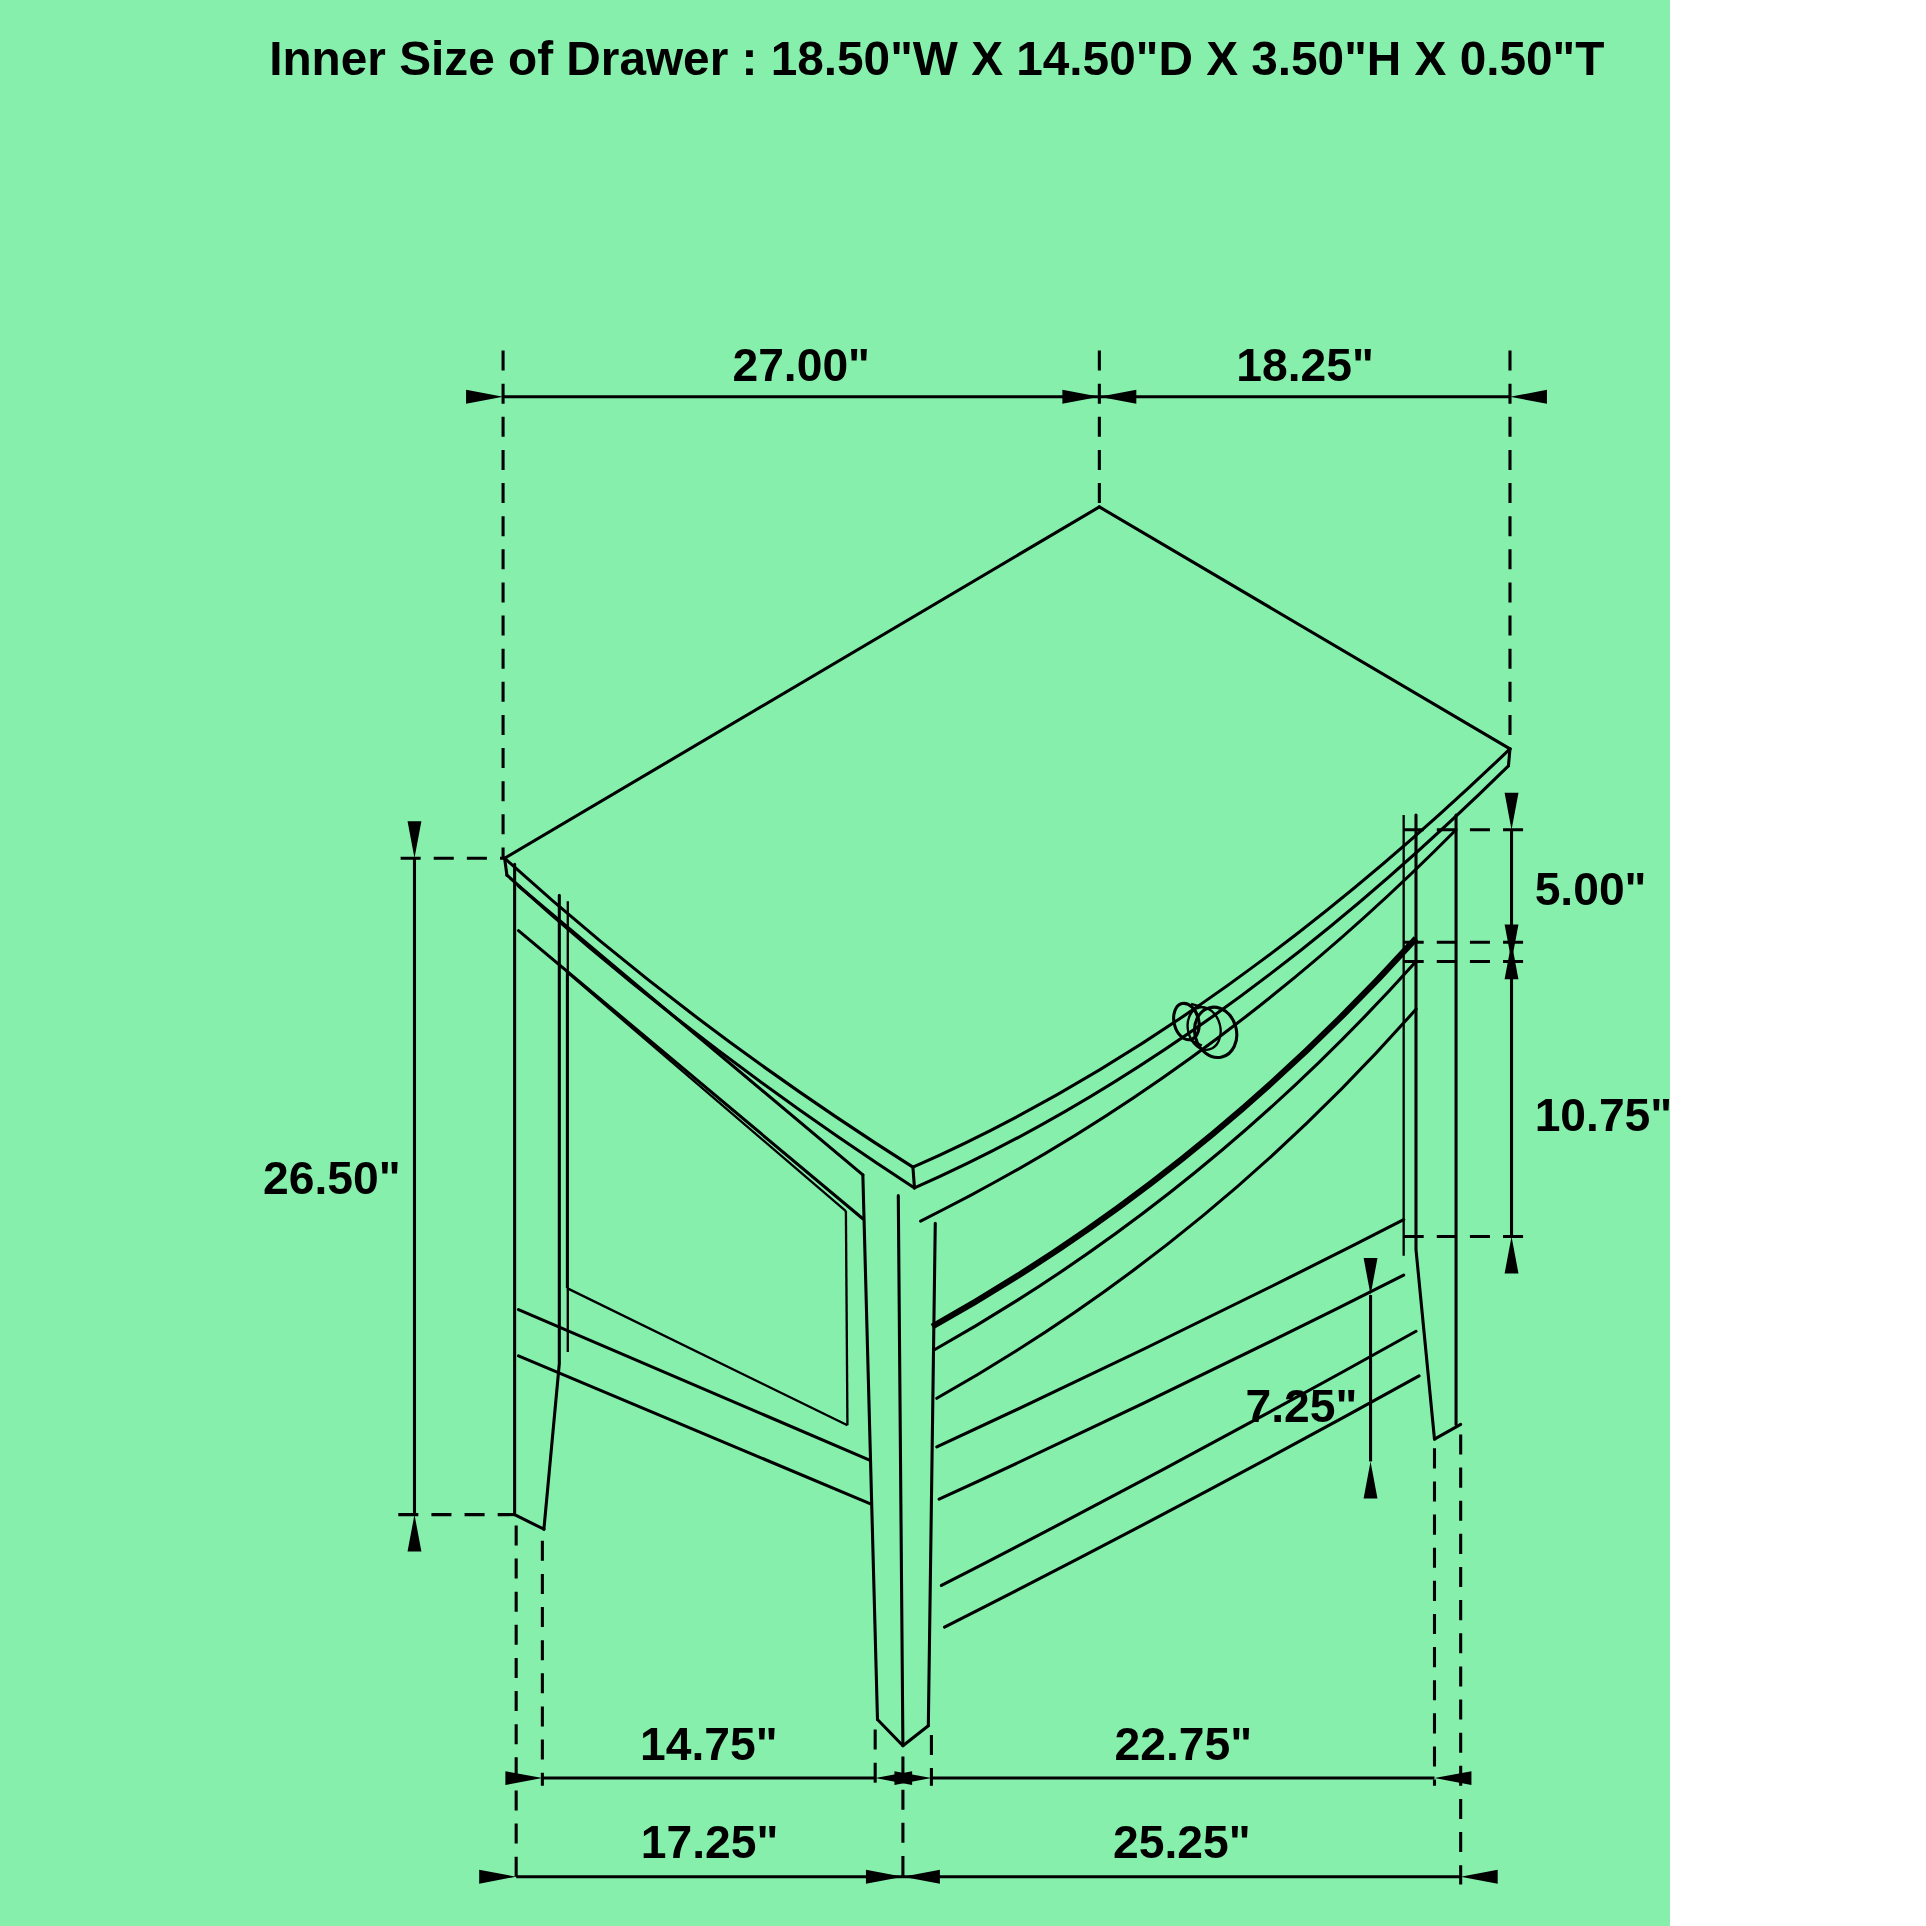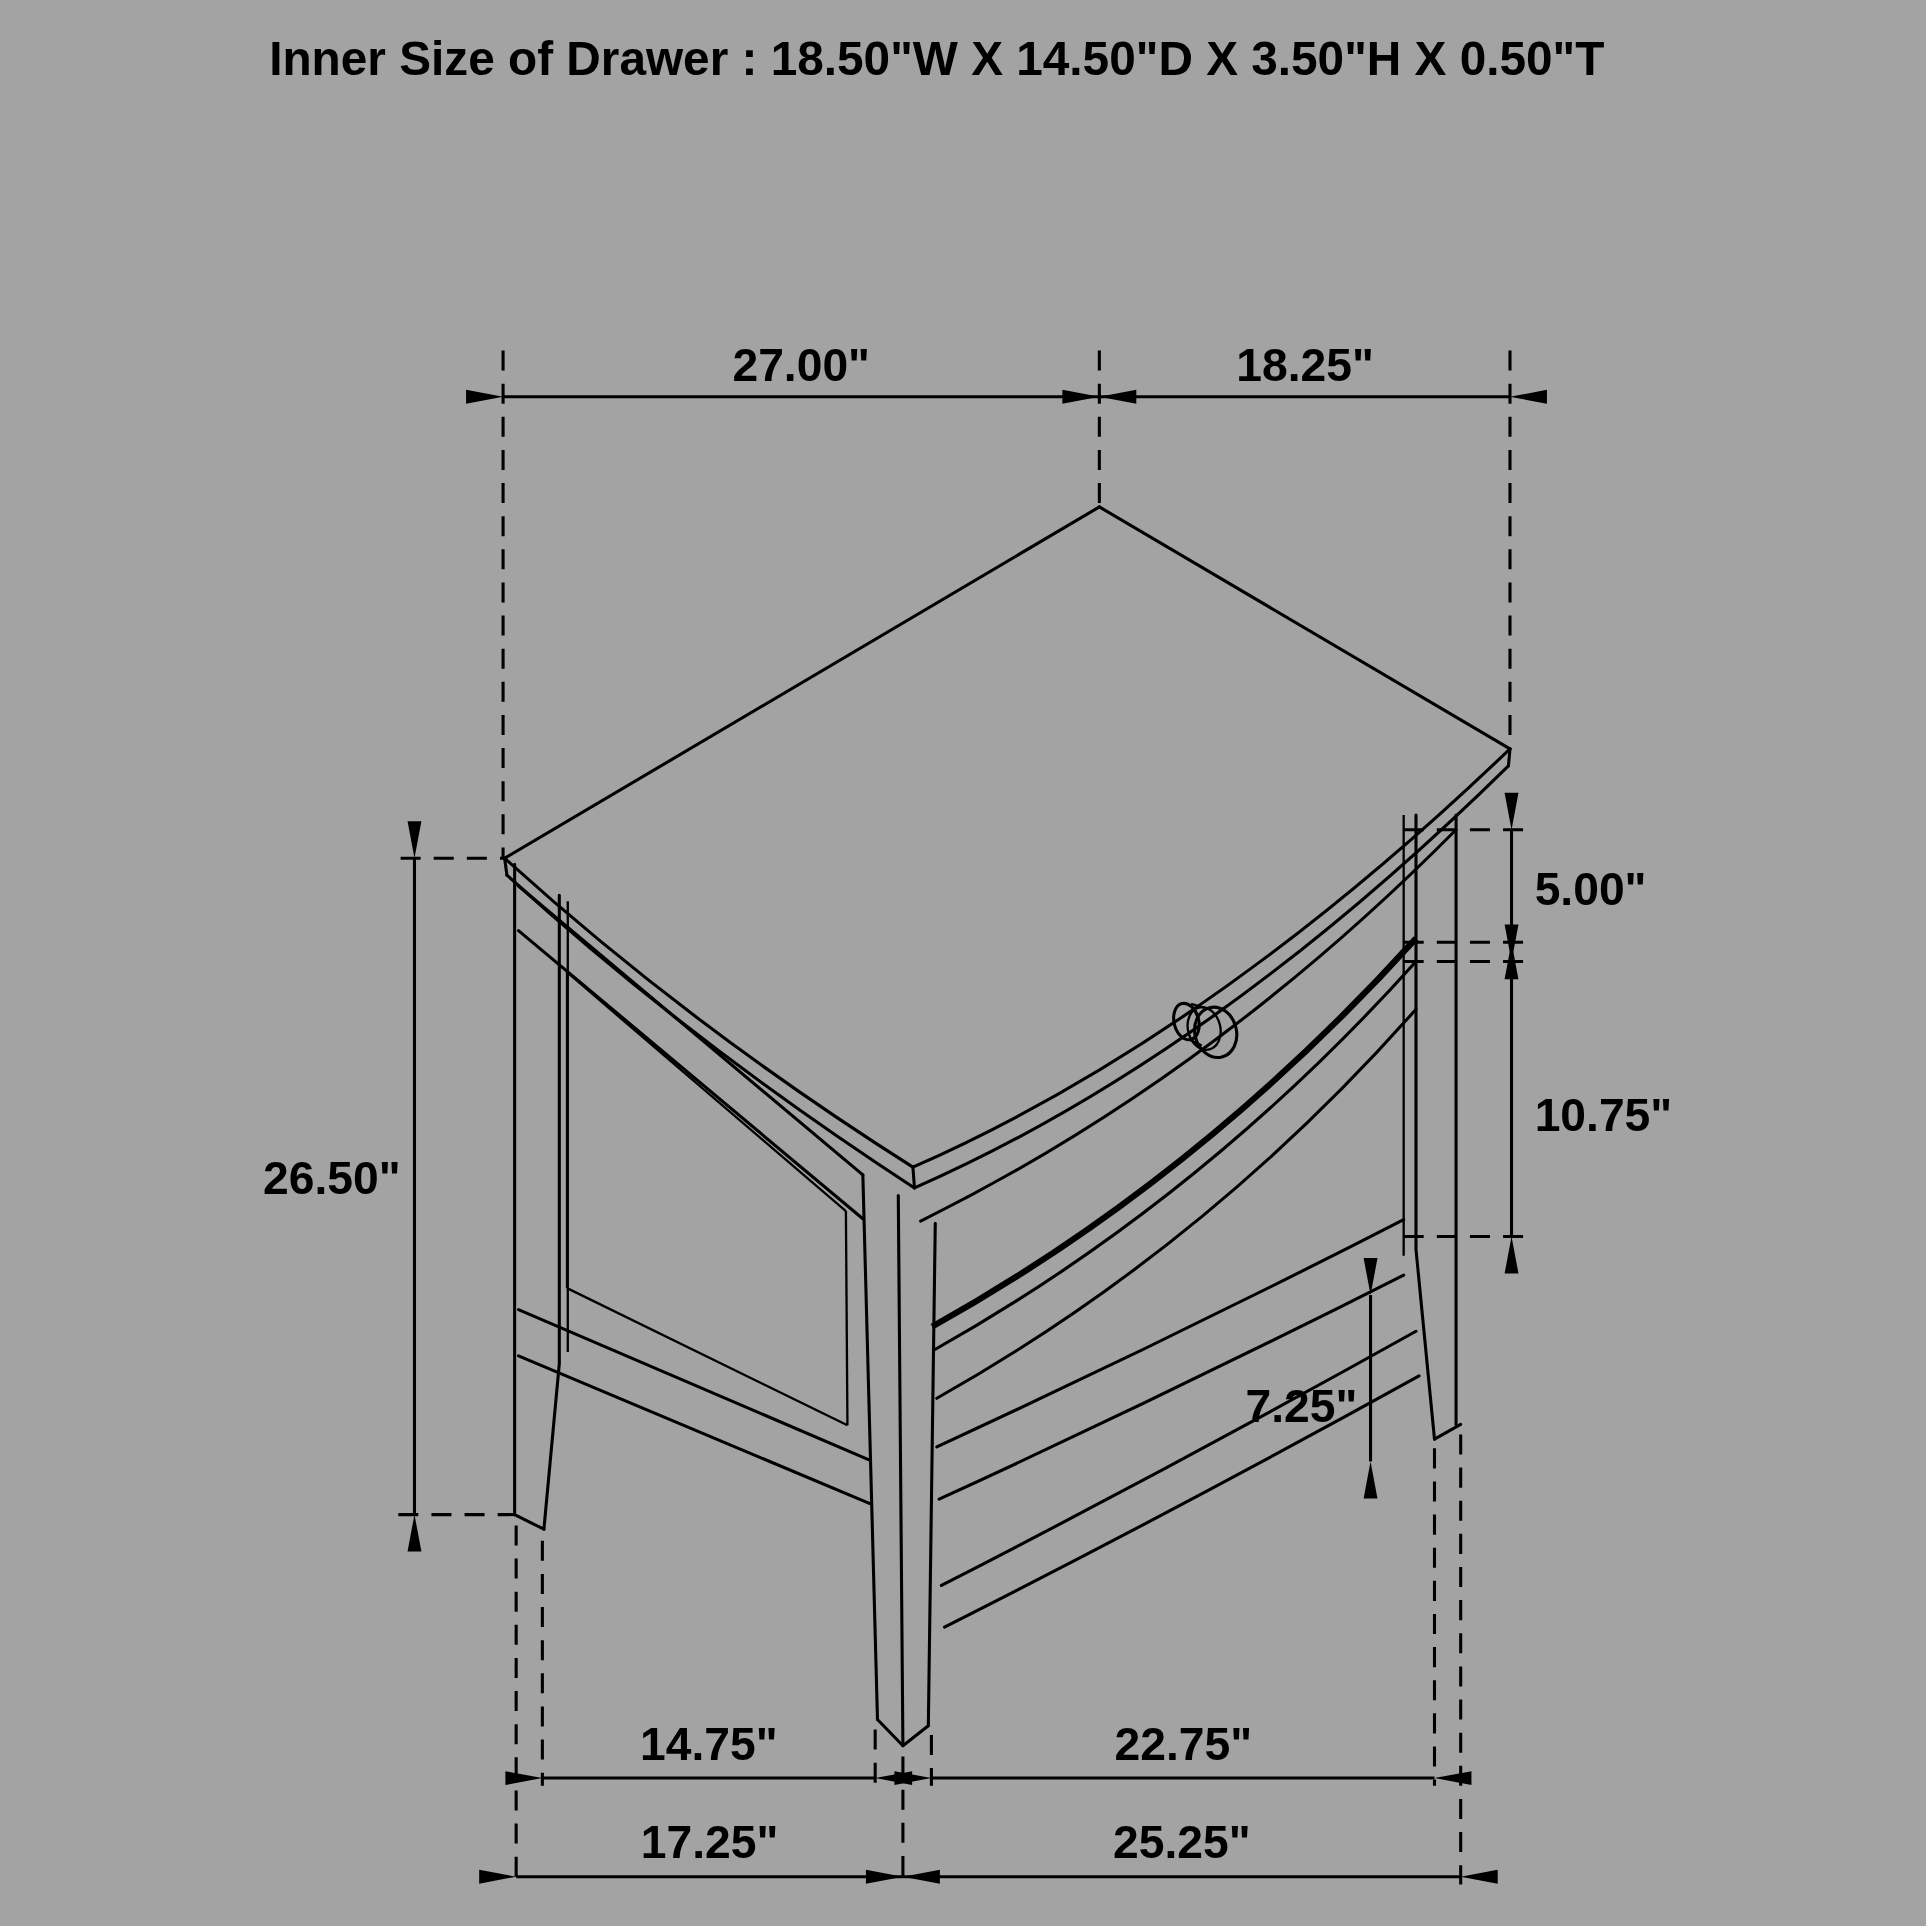--- a/index.html
+++ b/index.html
@@ -1,20 +1,20 @@
 <!DOCTYPE html>
 <html style="font-size:12.3px"><head>
 <meta charset="utf-8">
 <style>
   html,body{
     margin:0;padding:0;background:#ffffff;
     width:1926px;height:1926px;
     font-family:"Liberation Sans", sans-serif;
   }
-  #stage{position:relative;width:1926px;height:1926px;background:#a3a3a3;overflow:hidden;}
+  #stage{position:relative;width:1670px;height:1926px;background:#86efac;overflow:hidden;}
   svg{display:block}
   .outline{fill:none;stroke:#000000;stroke-width:4;stroke-linejoin:round;stroke-linecap:round;}
   .thin{fill:none;stroke:#000000;stroke-width:3;stroke-linejoin:round;}
   .thick{fill:none;stroke:#000000;stroke-width:8;stroke-linejoin:round;}
   .dim{fill:none;stroke:#000000;stroke-width:4;}
   .dash{fill:none;stroke:#000000;stroke-width:4;stroke-dasharray:26 17;}
   .lbl{font-family:"Liberation Sans", sans-serif;font-weight:bold;font-size:60px;fill:#000000;}
   .ttl{font-family:"Liberation Sans", sans-serif;font-weight:bold;font-size:62px;fill:#000000;}
 </style>
 </head>

